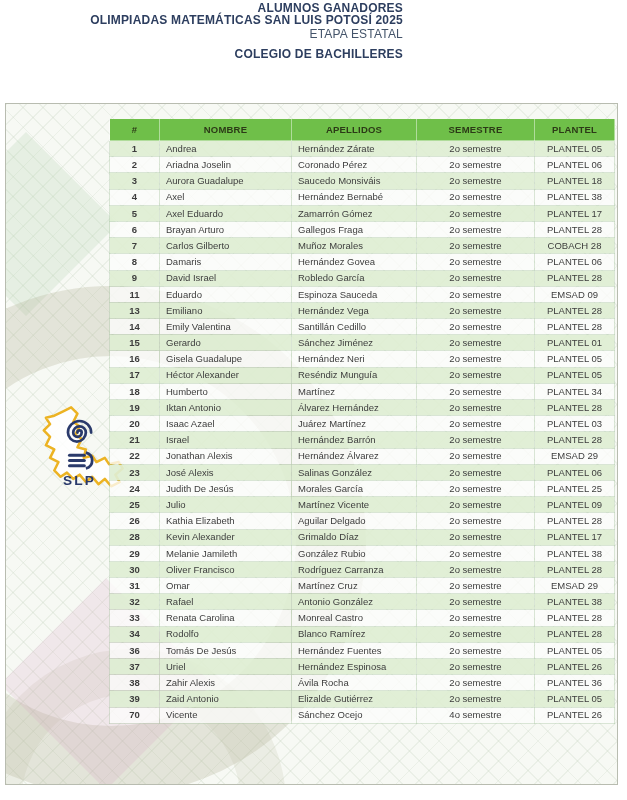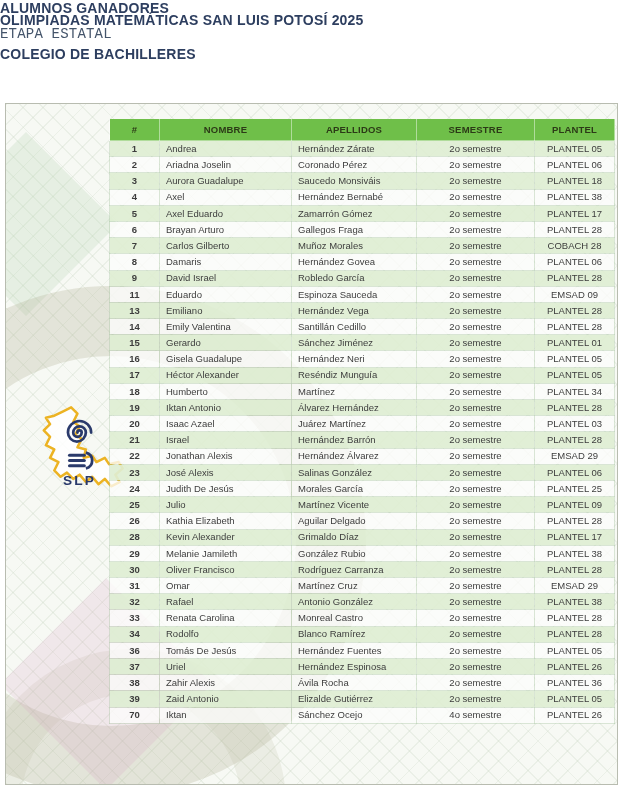--- a/index.html
+++ b/index.html
@@ -2,26 +2,26 @@
 <html><head>
 <meta charset="utf-8">
 <style>
   html,body{margin:0;padding:0;}
   body{
     width:627px;height:800px;position:relative;background:#ffffff;
     font-family:"Liberation Sans", sans-serif;overflow:hidden;
   }
   
   .doc-header{
-    position:absolute;top:2px;left:0;width:403px;text-align:left;
-    color:#2d3e5f;font-size:14px;font-weight:700;line-height:12px;
+    position:absolute;top:2px;left:0;width:403px;text-align:right;
+    color:#2d3e5f;font-size:12px;font-weight:700;line-height:12px;
     letter-spacing:.2px;
   }
   .doc-header .h-line{display:block;white-space:nowrap;}
-  .doc-header .h-sub{font-weight:400;color:#44546a;margin:2px 0 1px 0;font-family:Liberation Mono, monospace;}
+  .doc-header .h-sub{font-weight:400;color:#44546a;margin:2px 0 1px 0;}
   .doc-header .h-last{margin-top:8px;}
   
   .content-box{
     position:absolute;left:5px;top:103px;width:611px;height:680px;
     border:1px solid #b8bcb0;background-color:#f7f9f4;overflow:hidden;
     background-image:
       repeating-linear-gradient(45deg, rgba(198,212,192,0.25) 0px, rgba(198,212,192,0.25) 1.2px, transparent 1.2px, transparent 14px),
       repeating-linear-gradient(135deg, rgba(198,212,192,0.25) 0px, rgba(198,212,192,0.25) 1.2px, transparent 1.2px, transparent 14px);
   }
   .wm{position:absolute;pointer-events:none;}
@@ -355,20 +355,20 @@
         </tr>
         <tr>
           <td class="c0">39</td>
           <td class="c1">Zaid Antonio</td>
           <td class="c2">Elizalde Gutiérrez</td>
           <td class="c3">2o semestre</td>
           <td class="c4">PLANTEL 05</td>
         </tr>
         <tr>
           <td class="c0">70</td>
-          <td class="c1">Iktan</td>
+          <td class="c1">Vicente</td>
           <td class="c2">Sánchez Ocejo</td>
           <td class="c3">4o semestre</td>
           <td class="c4">PLANTEL 26</td>
         </tr>
       </tbody>
   </table>
 </div>
 
 </body></html>

